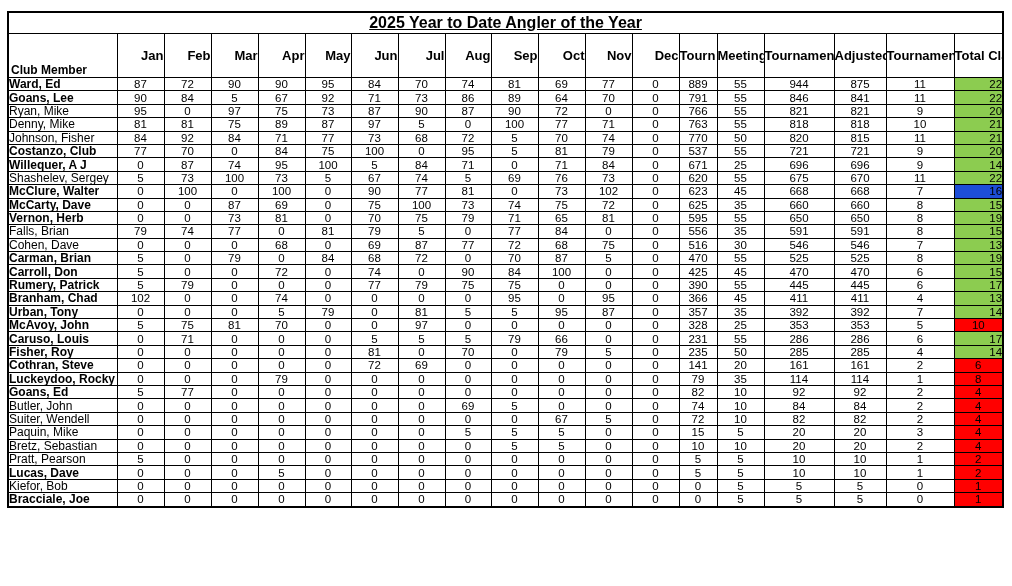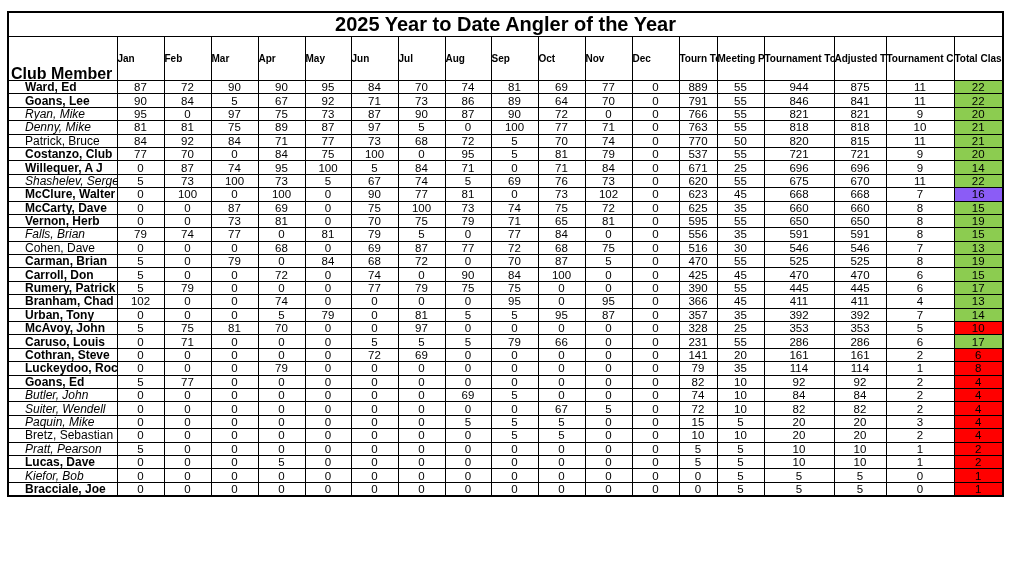--- a/index.html
+++ b/index.html
@@ -2,32 +2,32 @@
 <html><head>
 <meta charset="utf-8">
 <style>
   html, body { margin: 0; padding: 0; background: #ffffff; }
   body { width: 1012px; height: 586px; position: relative; overflow: hidden;
          font-family: "Liberation Sans", sans-serif; color: #000; }
   table.aoy { position: absolute; left: 7px; top: 11px; border-collapse: collapse;
               table-layout: fixed; width: 996px; border: 2px solid #000; }
   table.aoy td, table.aoy th { border: 1px solid #000; padding: 0; overflow: hidden;
               white-space: nowrap; }
-  .title-row th { height: 20px; font-size: 20px; font-weight: bold; text-align: center;
-              border-bottom: 2px solid #000; }
-  .head-row th { height: 42px; font-size: 10px; font-weight: bold; text-align: left;
+  .title-row th { height: 20px; font-size: 16px; font-weight: bold; text-align: center;
+              border-bottom: 2px solid #000; text-decoration: underline; }
+  .head-row th { height: 42px; font-size: 13px; font-weight: bold; text-align: right;
               vertical-align: middle; white-space: normal; line-height: 11px; }
-  .head-row th.member { text-align: left; vertical-align: bottom; font-size: 16px;
+  .head-row th.member { text-align: left; vertical-align: bottom; font-size: 12px;
               padding-left: 2px; padding-bottom: 1px; }
   tbody td { height: 12.4px; line-height: 12px; font-size: 11.5px; text-align: center; }
-  tbody td.name { text-align: left; padding-left: 16px; font-size: 12px; margin-left: 24px; }
+  tbody td.name { text-align: left; padding-left: 0; font-size: 12px; margin-left: 24px; }
   td.name.bold { font-weight: bold; }
-  td.name.italic { font-style: italic; font-weight: normal; }
+  td.name.italic { font-weight: normal; }
   td.name.plain { font-weight: normal; }
-  td.classic.green { background: #8ccc50; }
+  td.classic.green { background: #8ccc50; text-align: right; }
   td.classic.red { background: #ff0000; }
 </style>
 </head>
 <body>
 
 <table class="aoy">
   <colgroup>
     <col style="width:109px">
       <col style="width:47px">
       <col style="width:47px">
@@ -153,21 +153,21 @@
         <td>71</td>
         <td>0</td>
         <td>763</td>
         <td>55</td>
         <td>818</td>
         <td>818</td>
         <td>10</td>
         <td class="classic green" style="background: rgb(140, 204, 80);">21</td>
       </tr>
       <tr>
-        <td class="name plain">Patrick, Bruce</td>
+        <td class="name plain">Johnson, Fisher</td>
         <td>84</td>
         <td>92</td>
         <td>84</td>
         <td>71</td>
         <td>77</td>
         <td>73</td>
         <td>68</td>
         <td>72</td>
         <td>5</td>
         <td>70</td>
@@ -255,21 +255,21 @@
         <td>81</td>
         <td>0</td>
         <td>73</td>
         <td>102</td>
         <td>0</td>
         <td>623</td>
         <td>45</td>
         <td>668</td>
         <td>668</td>
         <td>7</td>
-        <td class="classic green" style="background: #8b5cf6;">16</td>
+        <td class="classic green" style="background: #1d4ed8;">16</td>
       </tr>
       <tr>
         <td class="name bold">McCarty, Dave</td>
         <td>0</td>
         <td>0</td>
         <td>87</td>
         <td>69</td>
         <td>0</td>
         <td>75</td>
         <td>100</td>
@@ -489,20 +489,41 @@
         <td>0</td>
         <td>0</td>
         <td>231</td>
         <td>55</td>
         <td>286</td>
         <td>286</td>
         <td>6</td>
         <td class="classic green" style="background: rgb(140, 204, 80);">17</td>
       </tr>
       <tr>
+        <td class="name bold">Fisher, Roy</td>
+        <td>0</td>
+        <td>0</td>
+        <td>0</td>
+        <td>0</td>
+        <td>0</td>
+        <td>81</td>
+        <td>0</td>
+        <td>70</td>
+        <td>0</td>
+        <td>79</td>
+        <td>5</td>
+        <td>0</td>
+        <td>235</td>
+        <td>50</td>
+        <td>285</td>
+        <td>285</td>
+        <td>4</td>
+        <td class="classic green" style="background: rgb(140, 204, 80);">14</td>
+      </tr>
+      <tr>
         <td class="name bold">Cothran, Steve</td>
         <td>0</td>
         <td>0</td>
         <td>0</td>
         <td>0</td>
         <td>0</td>
         <td>72</td>
         <td>69</td>
         <td>0</td>
         <td>0</td>

